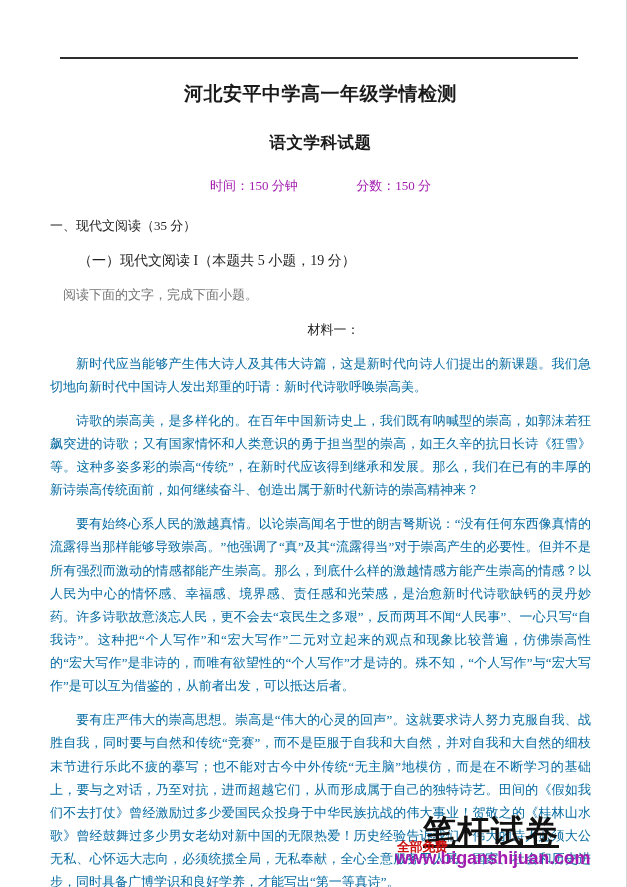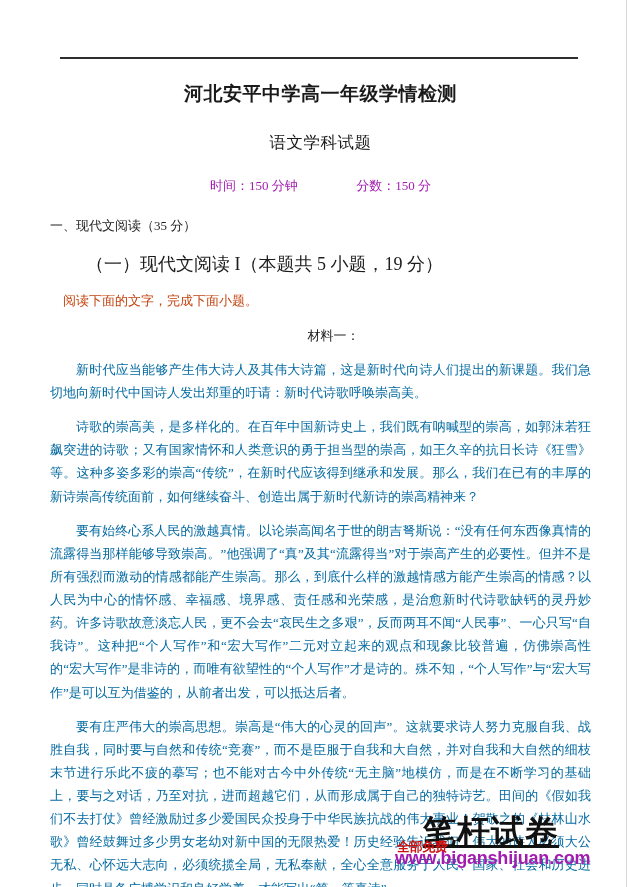--- a/index.html
+++ b/index.html
@@ -46,21 +46,21 @@
     text-align: center;
     font-size: 19px;
     font-weight: bold;
     letter-spacing: 0.5px;
     line-height: 1.5;
     margin: 8px 0 0 0;
   }
   .doc-subtitle {
     text-align: center;
     font-size: 16.5px;
-    font-weight: normal;
+    font-weight: bold;
     letter-spacing: 0.5px;
     line-height: 1.5;
     margin: 22px 0 0 0;
   }
   .meta-line {
     text-align: center;
     font-size: 13px;
     line-height: 1.5;
     margin: 21px 0 0 0;
     color: #a21caf;
@@ -69,32 +69,32 @@
     display: inline-block;
     width: 52px;
   }
   .sec-head {
     font-size: 13px;
     line-height: 1.6;
     margin: 20px 0 4px 0;
     color: #1d1d1d;
   }
   .sub-head {
-    font-size: 18px;
+    font-size: 14px;
     line-height: 1.6;
     margin: 13px 0 0 0;
     text-indent: 2em;
     color: #1d1d1d;
   }
   .lead {
     font-size: 13px;
     line-height: 1.6;
     margin: 13px 0 0 0;
     text-indent: 1em;
-    color: #c2410c;
+    color: #737373;
   }
   .mat-label {
     font-size: 13px;
     line-height: 1.6;
     margin: 14px 0 0 0;
     text-indent: 2em;
     color: #1d1d1d;
     text-align: center;
   }
   p.body-para {

